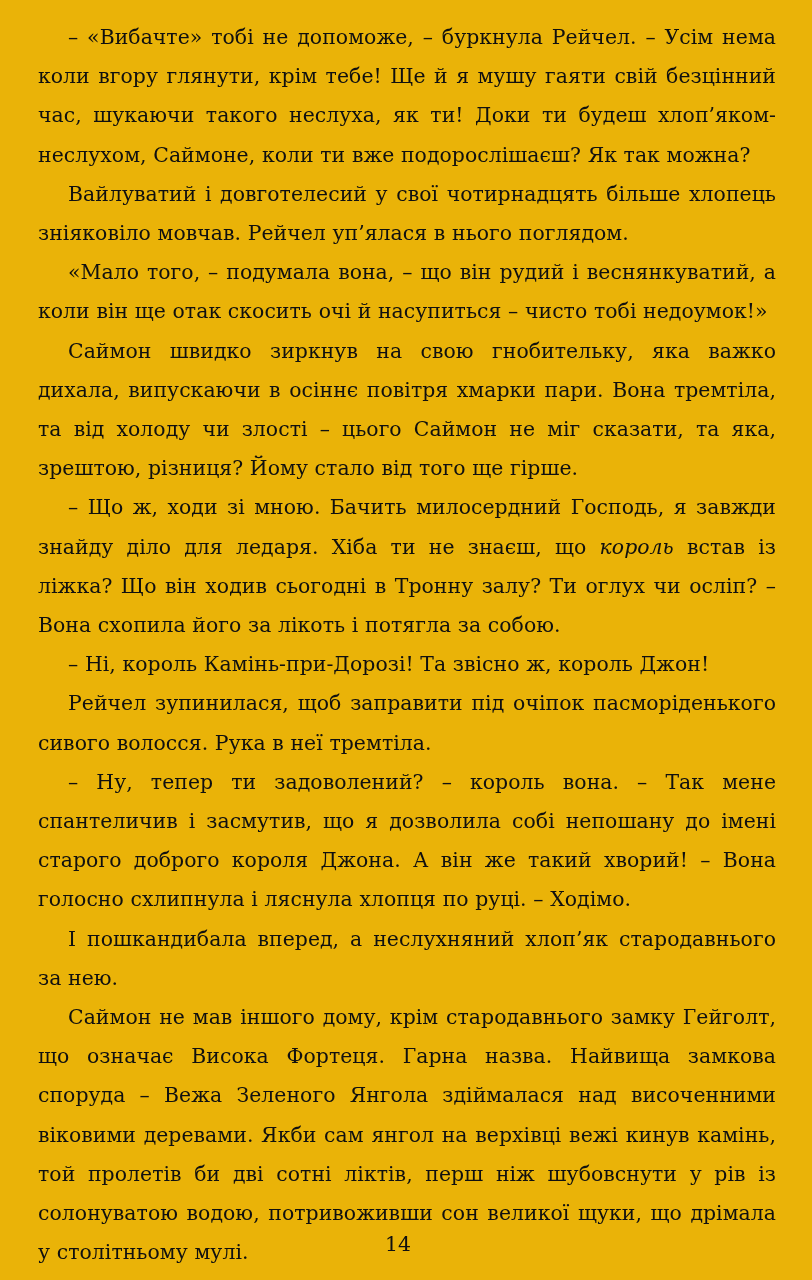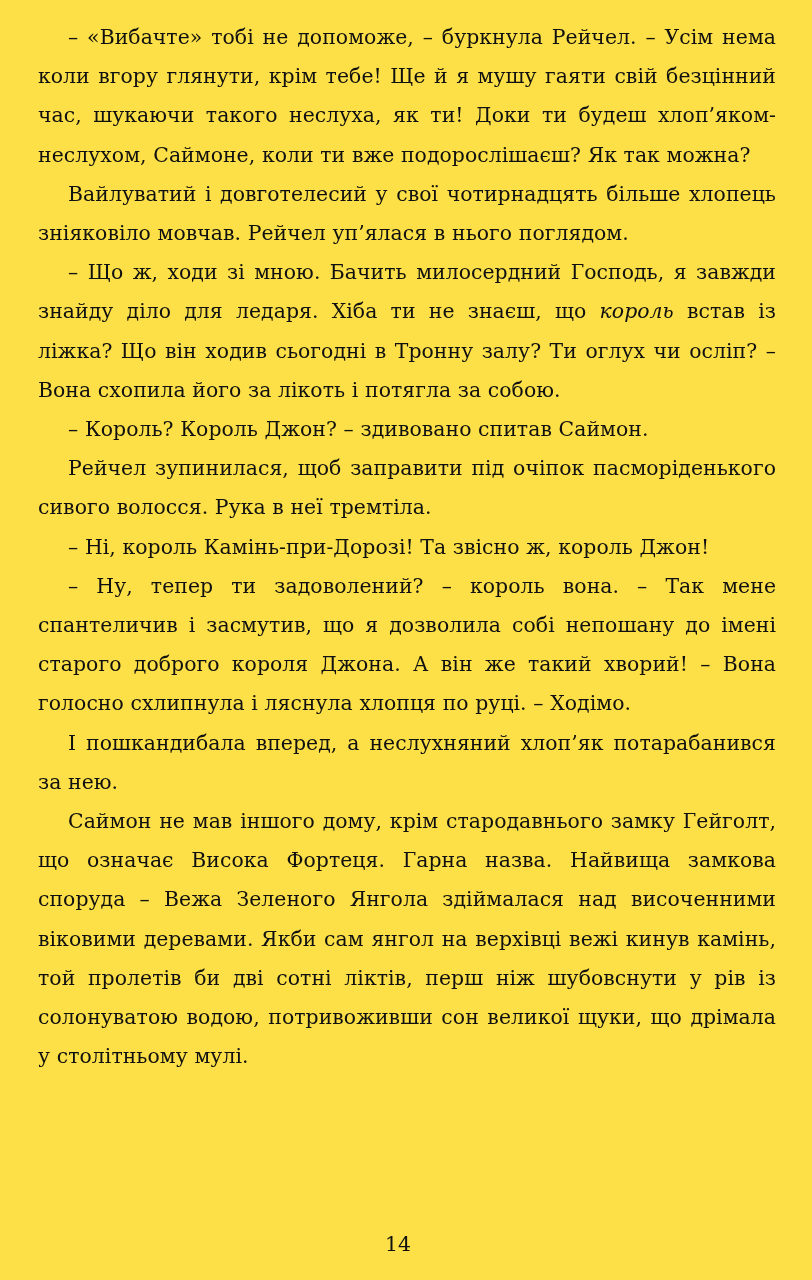--- a/index.html
+++ b/index.html
@@ -5,21 +5,21 @@
 <style>
   html, body {
     margin: 0;
     padding: 0;
     background: #ffffff;
   }
   .page {
     position: relative;
     width: 812px;
     height: 1280px;
-    background: #fde047;
+    background: #eab308;
     box-sizing: border-box;
     padding: 18px 36px 0 38px;
     font-family: "DejaVu Serif", "Liberation Serif", serif;
     color: #101010;
     overflow: hidden;
   }
   .body-text {
     font-size: 20.4px;
     line-height: 39.2px;
     text-align: justify;
@@ -45,22 +45,23 @@
     color: #101010;
   }
 </style>
 </head>
 <body>
 
 <div class="page">
   <div class="body-text">
     <p>– «Вибачте» тобі не допоможе, – буркнула Рейчел. – Усім нема коли вгору глянути, крім тебе! Ще й я мушу гаяти свій безцінний час, шукаючи такого неслуха, як ти! Доки ти будеш хлоп’яком-неслухом, Саймоне, коли ти вже подорослішаєш? Як так можна?</p>
     <p>Вайлуватий і довготелесий у свої чотирнадцять більше хлопець зніяковіло мовчав. Рейчел уп’ялася в нього поглядом.</p>
+    <p>«Мало того, – подумала вона, – що він рудий і веснянкуватий, а коли він ще отак скосить очі й насупиться – чисто тобі недоумок!»</p>
+    <p>Саймон швидко зиркнув на свою гнобительку, яка важко дихала, випускаючи в осіннє повітря хмарки пари. Вона тремтіла, та від холоду чи злості – цього Саймон не міг сказати, та яка, зрештою, різниця? Йому стало від того ще гірше.</p>
     <p>– Що ж, ходи зі мною. Бачить милосердний Господь, я завжди знайду діло для ледаря. Хіба ти не знаєш, що <em>король</em> встав із ліжка? Що він ходив сьогодні в Тронну залу? Ти оглух чи осліп? – Вона схопила його за лікоть і потягла за собою.</p>
-    <p>– Король? Король Джон? – здивовано спитав Саймон.</p>
+    <p>– Ні, король Камінь-при-Дорозі! Та звісно ж, король Джон!</p>
     <p>Рейчел зупинилася, щоб заправити під очіпок пасморіденького сивого волосся. Рука в неї тремтіла.</p>
-    <p>– Ні, король Камінь-при-Дорозі! Та звісно ж, король Джон!</p>
     <p>– Ну, тепер ти задоволений? – король вона. – Так мене спантеличив і засмутив, що я дозволила собі непошану до імені старого доброго короля Джона. А він же такий хворий! – Вона голосно схлипнула і ляснула хлопця по руці. – Ходімо.</p>
-    <p>І пошкандибала вперед, а неслухняний хлоп’як потарабанився за нею.</p>
+    <p>І пошкандибала вперед, а неслухняний хлоп’як стародавнього за нею.</p>
     <p>Саймон не мав іншого дому, крім стародавнього замку Гейголт, що означає Висока Фортеця. Гарна назва. Найвища замкова споруда – Вежа Зеленого Янгола здіймалася над височенними віковими деревами. Якби сам янгол на верхівці вежі кинув камінь, той пролетів би дві сотні ліктів, перш ніж шубовснути у рів із солонуватою водою, потривоживши сон великої щуки, що дрімала у столітньому мулі.</p>
   </div>
   <div class="page-number">14</div>
 </div>
 
 </body></html>

